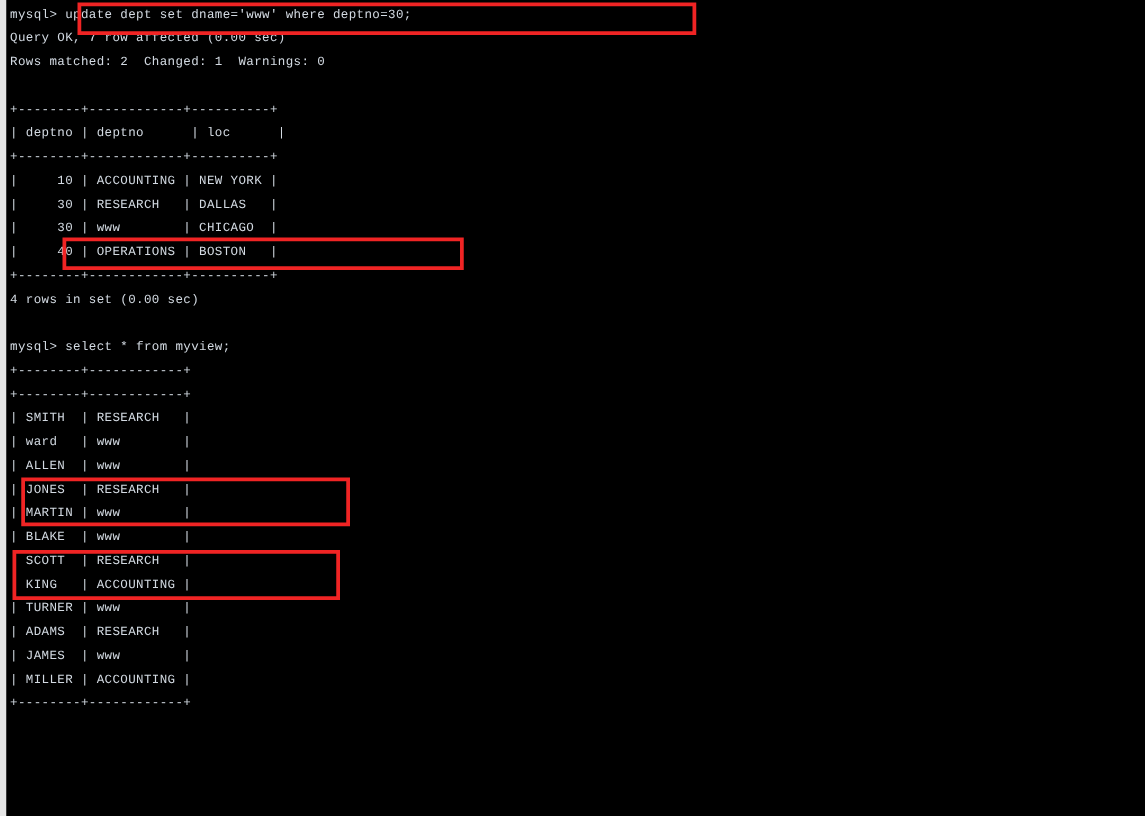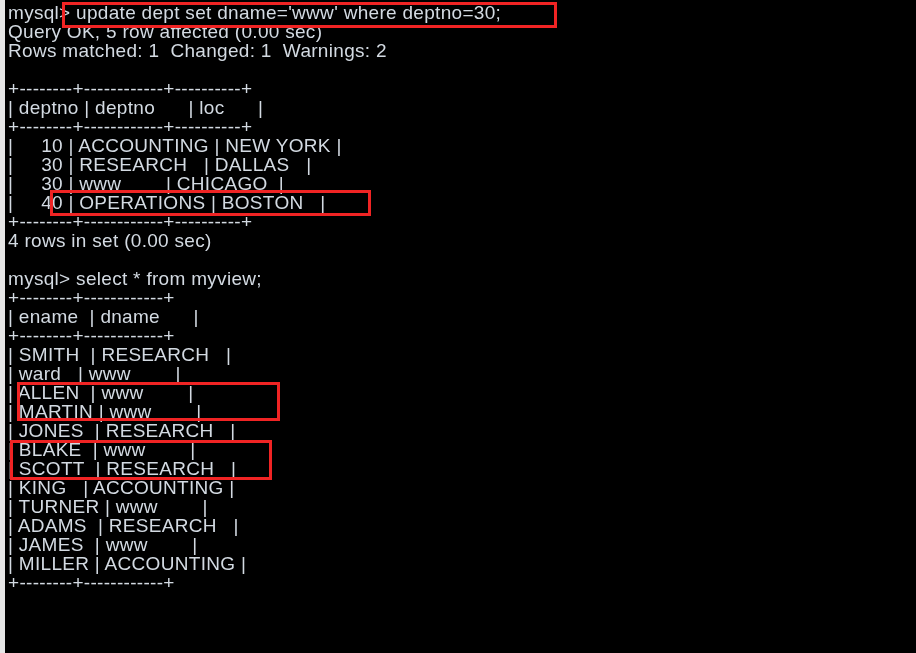--- a/index.html
+++ b/index.html
@@ -37,25 +37,25 @@
     position: absolute;
     left: 8px;
     top: 3px;
     width: 900px;
     z-index: 2;
   }
 
   .line {
     height: 19px;
     line-height: 19px;
-    font-size: 19px;
+    font-size: 10px;
     letter-spacing: 0.30px;
     color: #d3dae2;
     white-space: pre;
-    font-family: Liberation Sans, sans-serif;
+    font-family: Liberation Mono, monospace;
   }
 
   .line.blank {
     color: transparent;
   }
 
   
   .hl {
     position: absolute;
     border: 3px solid #f02424;
@@ -71,42 +71,41 @@
 </style>
 </head>
 <body>
 
 <div id="terminal">
 
   <div class="left-gutter"></div>
 
   <div class="console">
     <div class="line">mysql&gt; update dept set dname='www' where deptno=30;</div>
-    <div class="line">Query OK, 5 row affected (0.00 sec)</div>
-    <div class="line">Rows matched: 1  Changed: 1  Warnings: 2</div>
+    <div class="line">Query OK, 7 row affected (0.00 sec)</div>
+    <div class="line">Rows matched: 2  Changed: 1  Warnings: 0</div>
     <div class="line blank"> </div>
     <div class="line">+--------+------------+----------+</div>
     <div class="line">| deptno | deptno      | loc      |</div>
     <div class="line">+--------+------------+----------+</div>
     <div class="line">|     10 | ACCOUNTING | NEW YORK |</div>
     <div class="line">|     30 | RESEARCH   | DALLAS   |</div>
     <div class="line">|     30 | www        | CHICAGO  |</div>
     <div class="line">|     40 | OPERATIONS | BOSTON   |</div>
     <div class="line">+--------+------------+----------+</div>
     <div class="line">4 rows in set (0.00 sec)</div>
     <div class="line blank"> </div>
     <div class="line">mysql&gt; select * from myview;</div>
     <div class="line">+--------+------------+</div>
-    <div class="line">| ename  | dname      |</div>
     <div class="line">+--------+------------+</div>
     <div class="line">| SMITH  | RESEARCH   |</div>
     <div class="line">| ward   | www        |</div>
     <div class="line">| ALLEN  | www        |</div>
+    <div class="line">| JONES  | RESEARCH   |</div>
     <div class="line">| MARTIN | www        |</div>
-    <div class="line">| JONES  | RESEARCH   |</div>
     <div class="line">| BLAKE  | www        |</div>
     <div class="line">| SCOTT  | RESEARCH   |</div>
     <div class="line">| KING   | ACCOUNTING |</div>
     <div class="line">| TURNER | www        |</div>
     <div class="line">| ADAMS  | RESEARCH   |</div>
     <div class="line">| JAMES  | www        |</div>
     <div class="line">| MILLER | ACCOUNTING |</div>
     <div class="line">+--------+------------+</div>
   </div>
 

